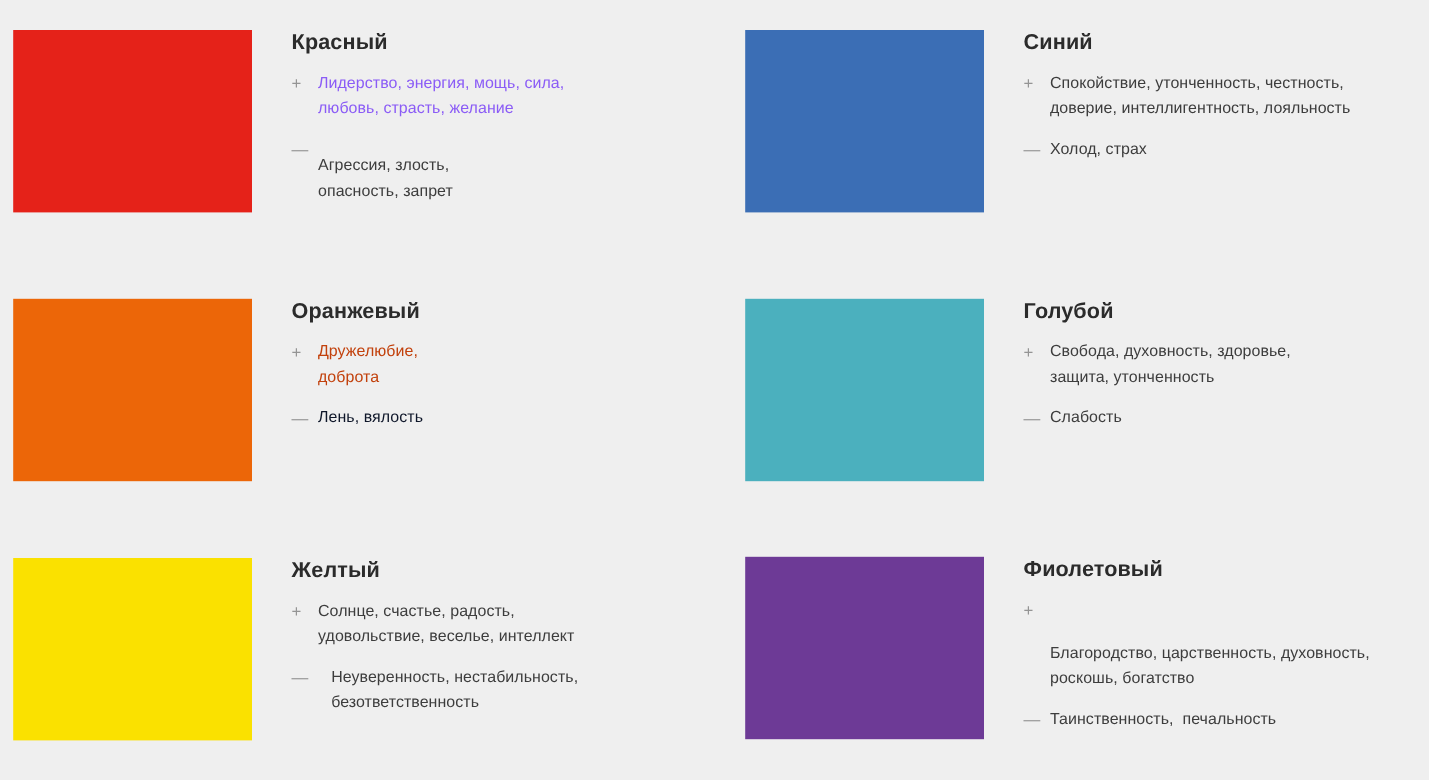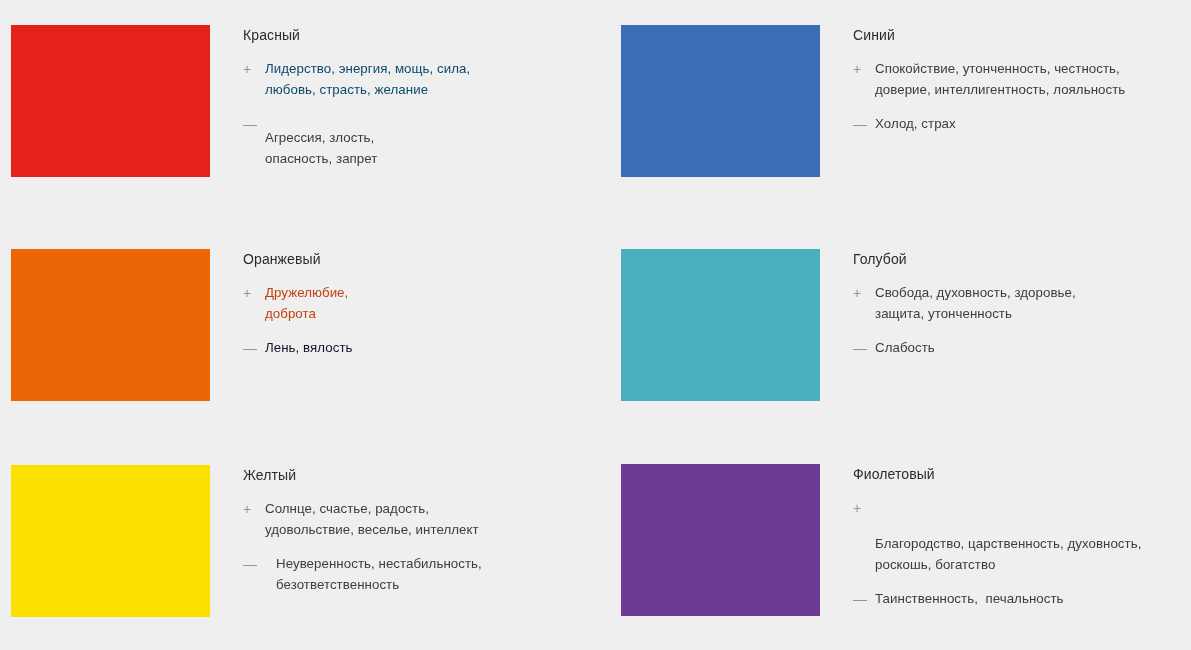--- a/index.html
+++ b/index.html
@@ -50,22 +50,22 @@
     display: block;
   }
 
   .card-body {
     padding-left: 33px;
     padding-top: 2px;
     min-width: 0;
   }
 
   .color-name {
-    font-size: 14px;
-    font-weight: normal;
+    font-size: 18px;
+    font-weight: bold;
     color: #2b2b2b;
     letter-spacing: 0.1px;
     line-height: 16px;
     margin-bottom: 16px;
     white-space: nowrap;
   }
 
   .trait-list {
     list-style: none;
   }
@@ -101,21 +101,21 @@
 
 <div class="color-grid">
 
   <div class="color-card col-left row-1">
     <div class="swatch" style="background: rgb(229, 34, 25);"></div>
     <div class="card-body">
       <div class="color-name" style="color: rgb(43, 43, 43);">Красный</div>
       <ul class="trait-list">
         <li class="trait">
           <span class="trait-marker" style="color: rgb(148, 148, 148);">+</span>
-          <span class="trait-text" style="color: #0c4a6e;">Лидерство, энергия, мощь, сила,
+          <span class="trait-text" style="color: #8b5cf6;">Лидерство, энергия, мощь, сила,
 любовь, страсть, желание</span>
         </li>
         <li class="trait">
           <span class="trait-marker" style="color: rgb(148, 148, 148);">—</span>
           <span class="trait-text" style="color: rgb(61, 61, 61); margin-top: 14px;">Агрессия, злость,
 опасность, запрет</span>
         </li>
       </ul>
     </div>
   </div>

